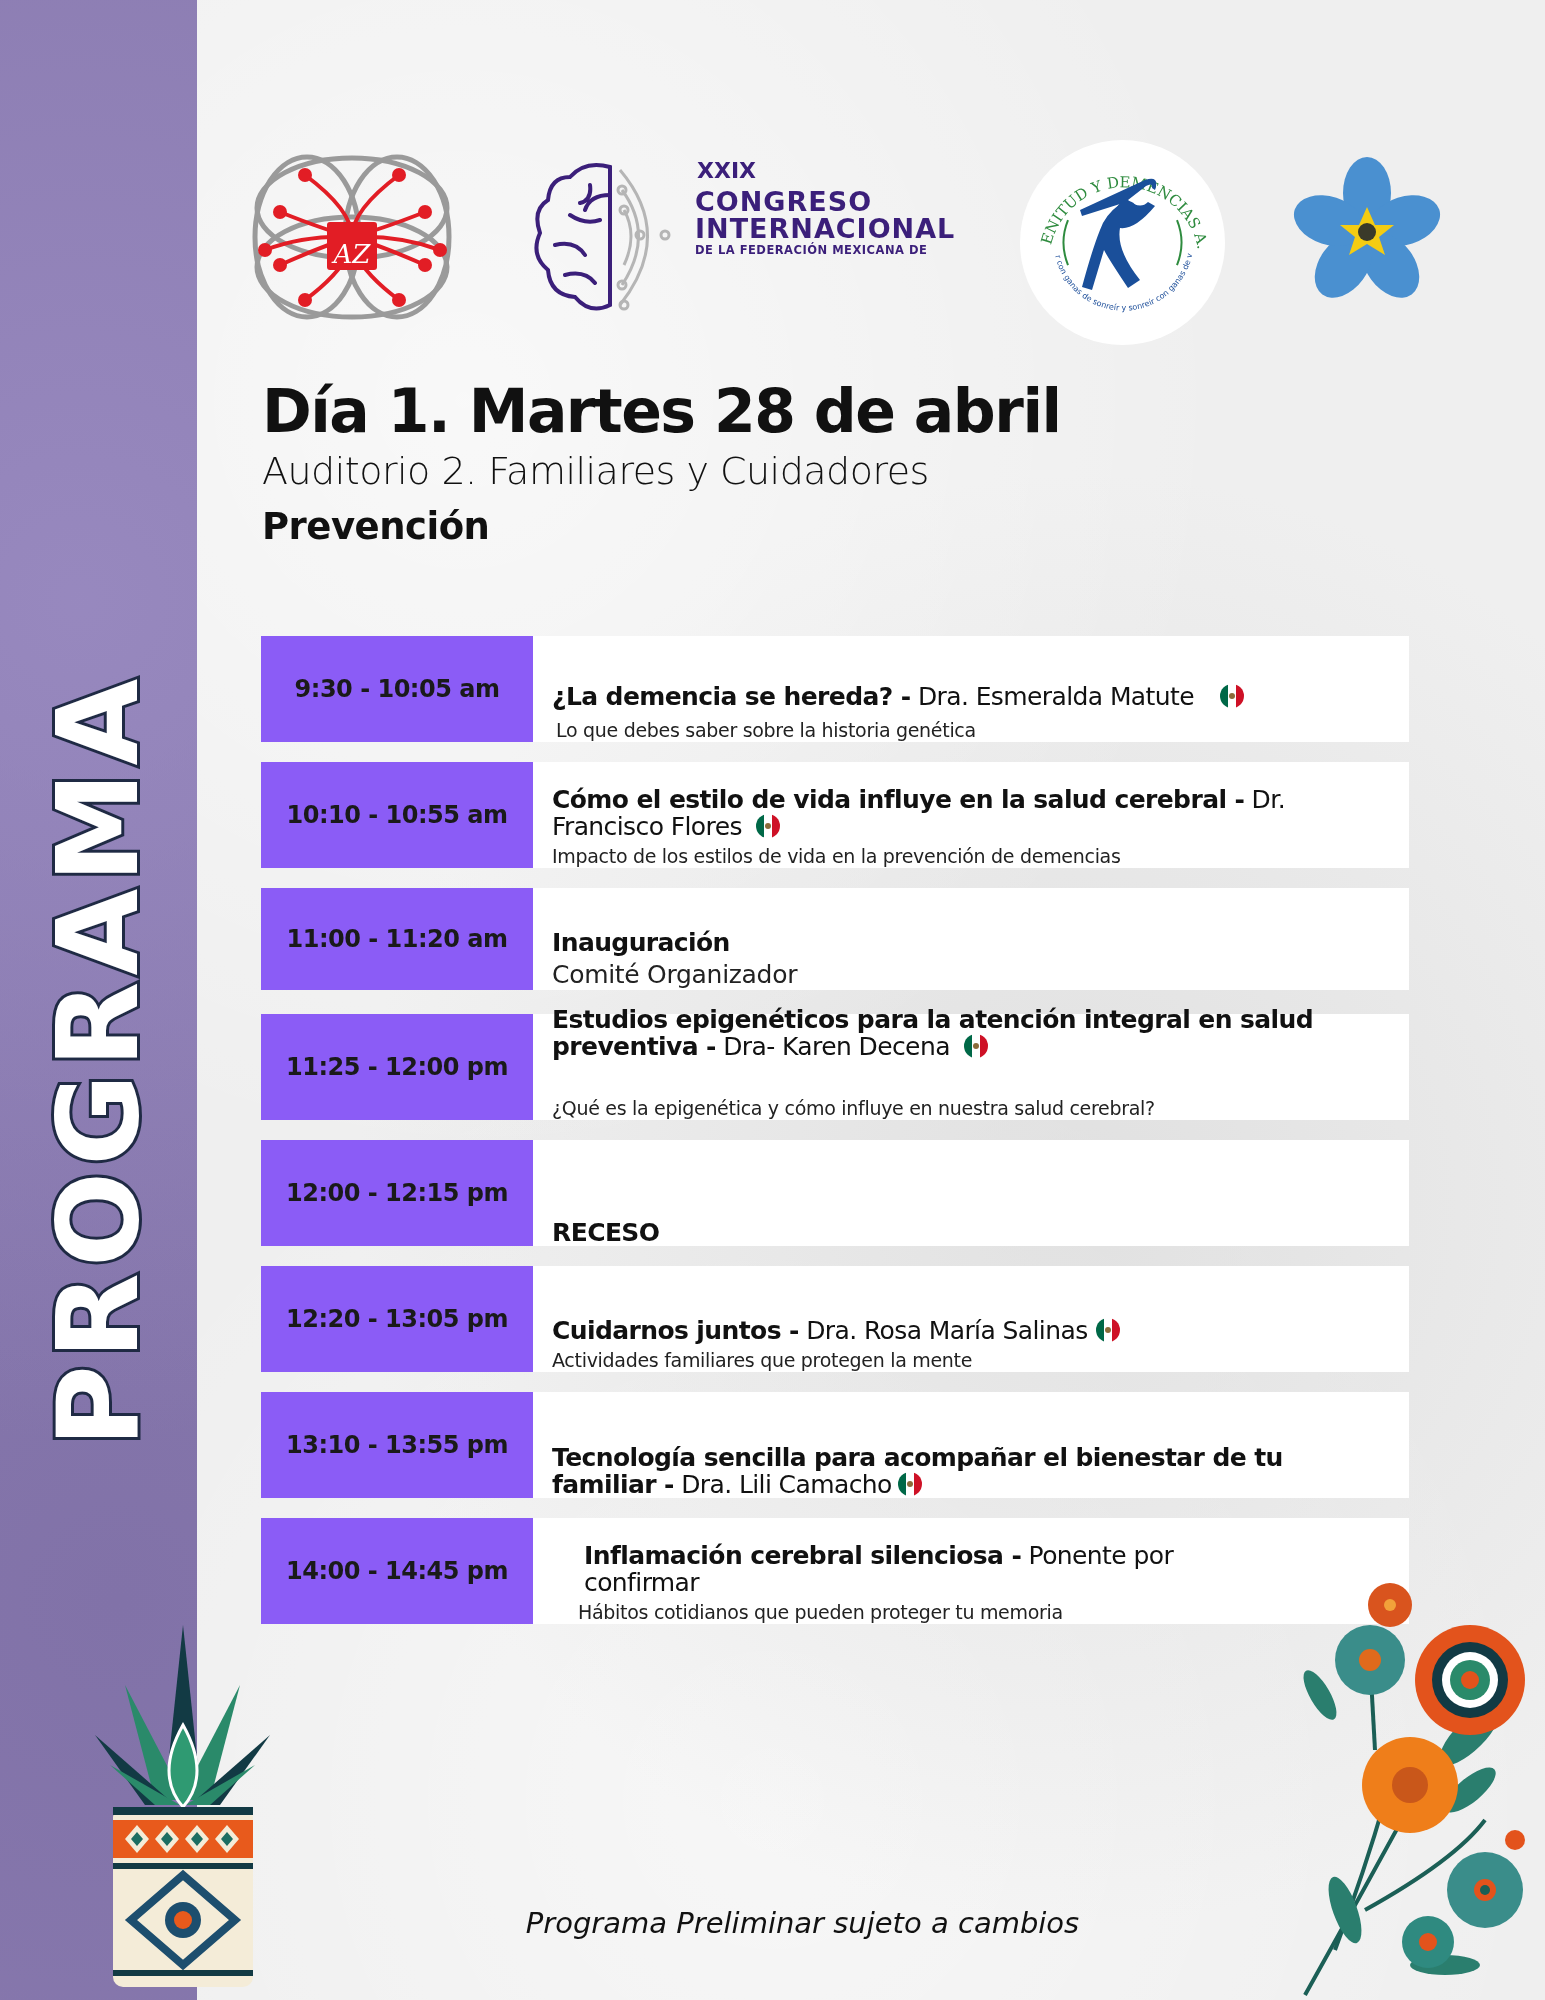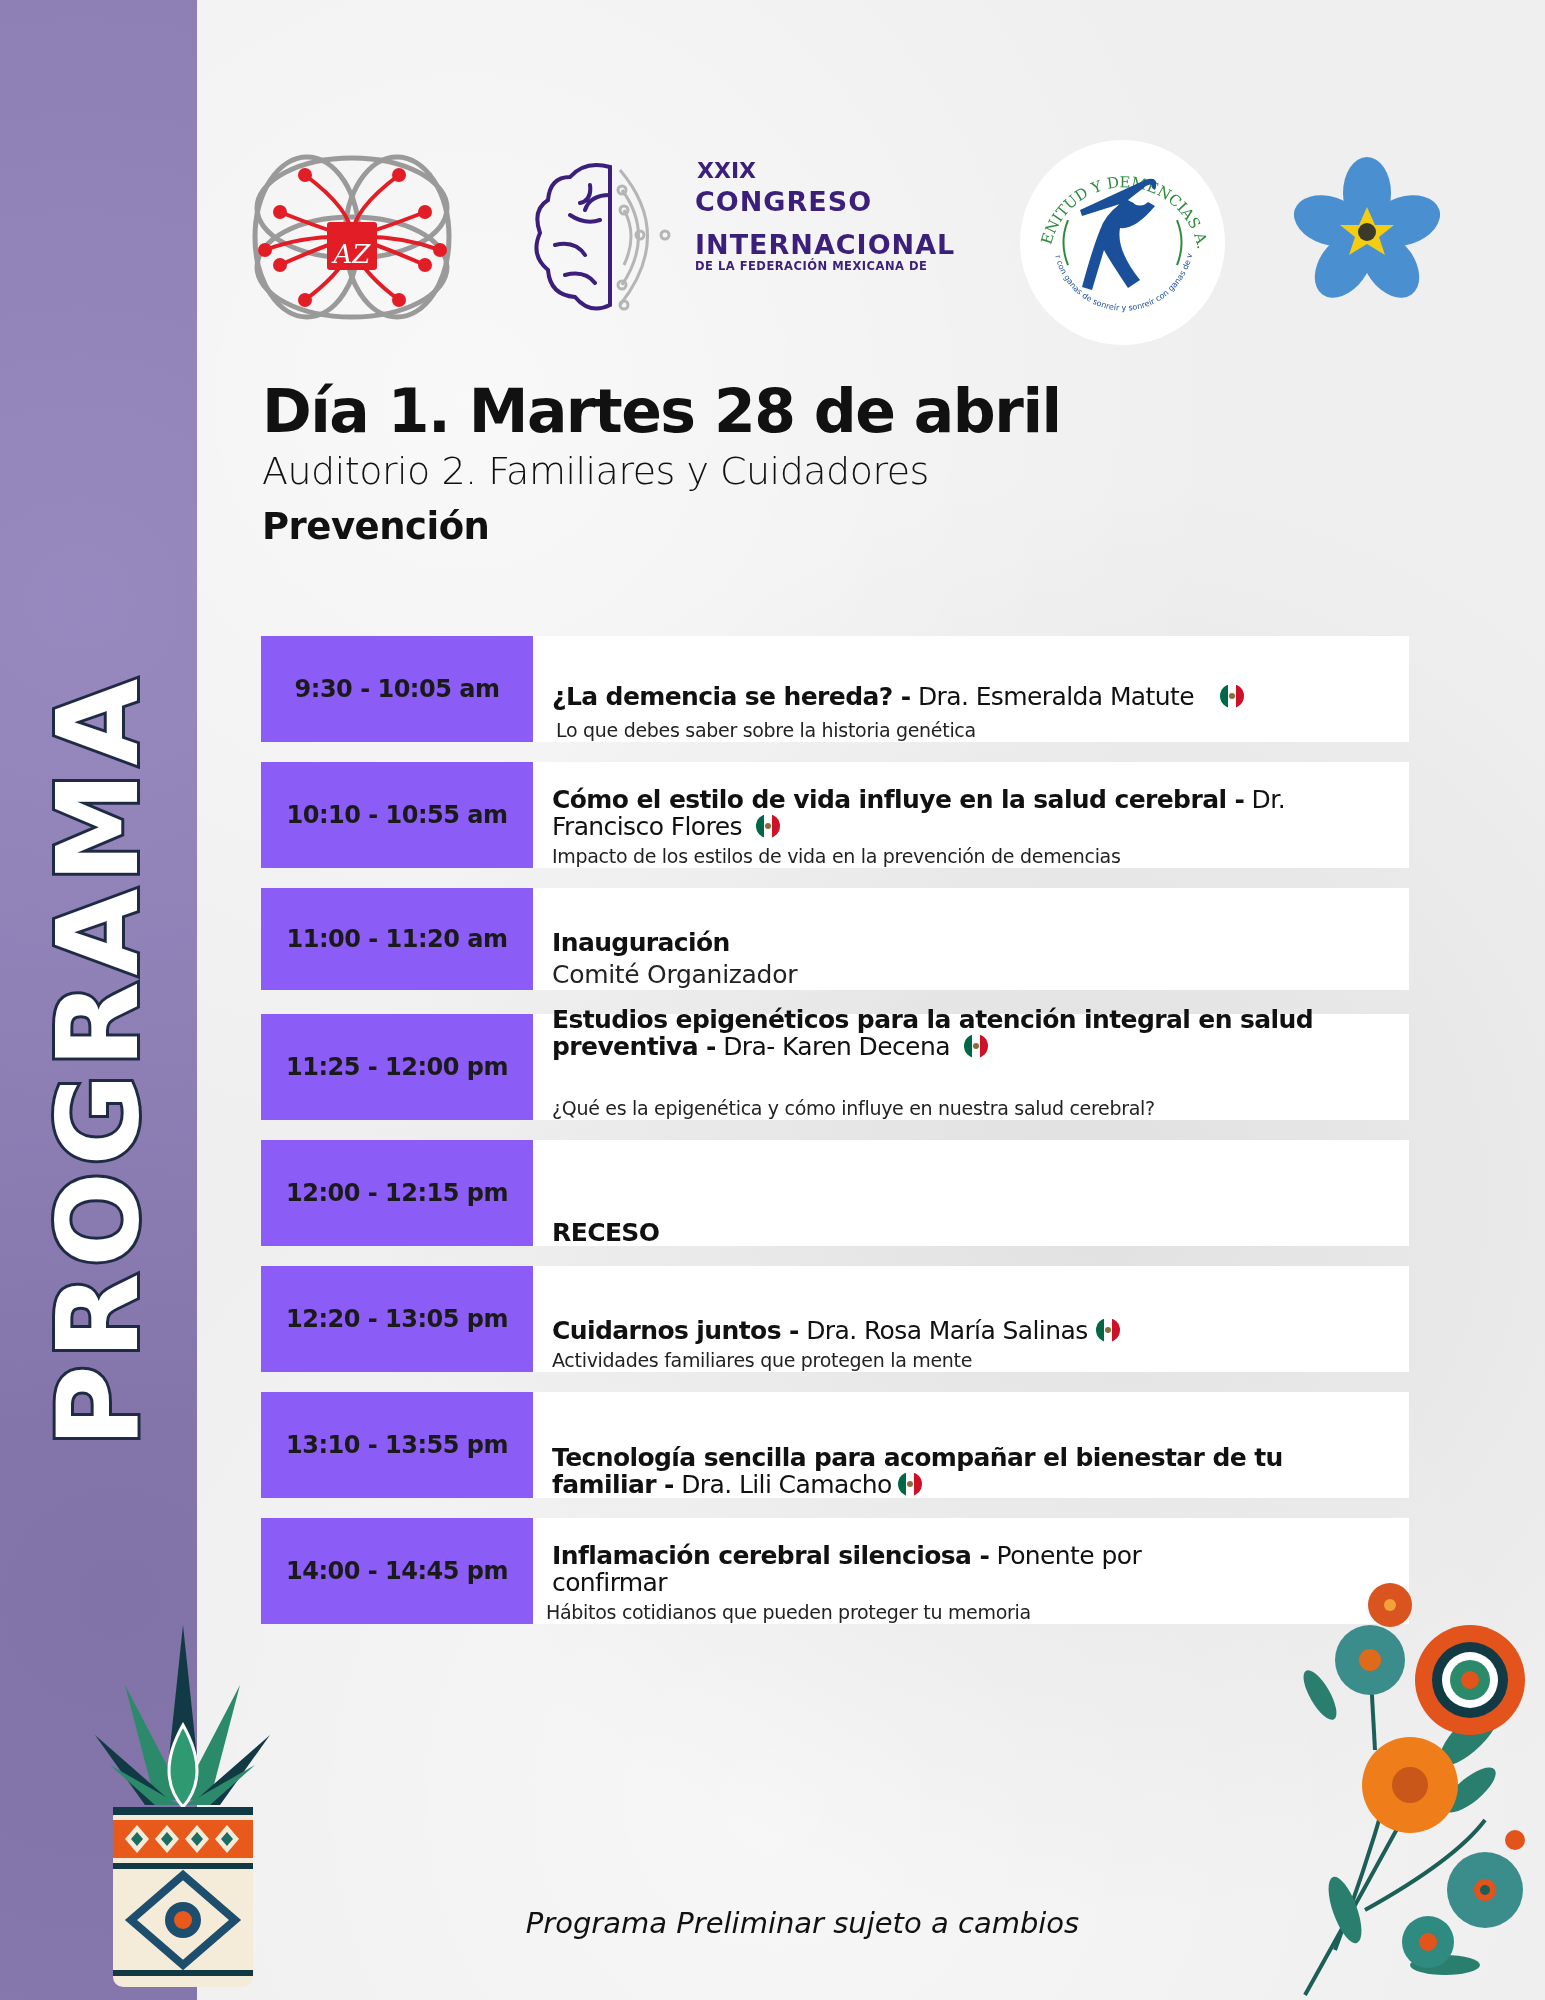--- a/index.html
+++ b/index.html
@@ -27,21 +27,21 @@
     -webkit-text-stroke: 6px #1f2a44; paint-order: stroke fill;
     white-space: nowrap; line-height: 1;
   }
   
   .logo { position: absolute; }
   .logo-az { left: 245px; top: 150px; width: 215px; height: 175px; }
   .logo-congress { left: 530px; top: 155px; width: 420px; height: 165px; }
   .congress-text { position: absolute; left: 155px; top: 5px; color: #3b1f7a; font-family: "DejaVu Sans", sans-serif; font-weight: bold; line-height: 1; }
   .ct-xxix { font-size: 22px; margin-left: 12px; }
   .ct-congreso { font-size: 27px; margin-top: 6px; margin-left: 10px; letter-spacing: 1px; }
-  .ct-intern { font-size: 27px; margin-top: 16px; margin-left: 10px; letter-spacing: 1px;}
+  .ct-intern { font-size: 27px; margin-top: 0; margin-left: 10px; letter-spacing: 1px;}
   .ct-fed { font-size: 11.5px; margin-top: 3px; margin-left: 10px; letter-spacing: 0.5px;}
   .ct-alz { font-size: 43px; margin-top: 2px; letter-spacing: 1px; }
   .logo-plenitud { left: 1020px; top: 140px; width: 205px; height: 205px; border-radius: 50%; background: #fff; }
   .logo-flower { left: 1290px; top: 155px; width: 155px; height: 150px; }
 
   .header { position: absolute; left: 262px; top: 380px; }
   .title { font-family: "DejaVu Sans", sans-serif; font-weight: bold; font-size: 60px; letter-spacing: -1.5px; margin: 0; line-height: 1.05; }
   .subtitle { font-family: "DejaVu Sans", sans-serif; font-weight: 300; font-size: 38px; margin-top: 8px; line-height: 1.1; letter-spacing: -0.5px; }
   .section { font-family: "DejaVu Sans", sans-serif; font-weight: bold; font-size: 37px; margin-top: 12px; letter-spacing: -0.5px; }
 
@@ -220,21 +220,21 @@
 
   <div class="row" style="top:756px;">
     <div class="time">13:10 - 13:55 pm</div>
     <div class="content" style="width:780px;padding-top:0;">
       <div class="topic"><b>Tecnología sencilla para acompañar el bienestar de tu familiar -</b><span class="speaker"> Dra. Lili Camacho</span><span class="flag" style="margin-left:6px"></span></div>
     </div>
   </div>
 
   <div class="row" style="top:882px;">
     <div class="time">14:00 - 14:45 pm</div>
-    <div class="content" style="width:700px;padding-top:14px;">
+    <div class="content" style="width:700px;padding-top:14px;margin-left:32px;">
       <div class="topic"><b>Inflamación cerebral silenciosa -</b><span class="speaker"> Ponente por confirmar</span></div>
       <div class="desc" style="margin-left:-6px">Hábitos cotidianos que pueden proteger tu memoria</div>
     </div>
   </div>
 </div>
 
 <div class="plant">
   <svg width="175" height="365" viewBox="0 0 175 365">
     <g>
       <polygon points="88,0 70,170 106,170" fill="#123a44"></polygon>

